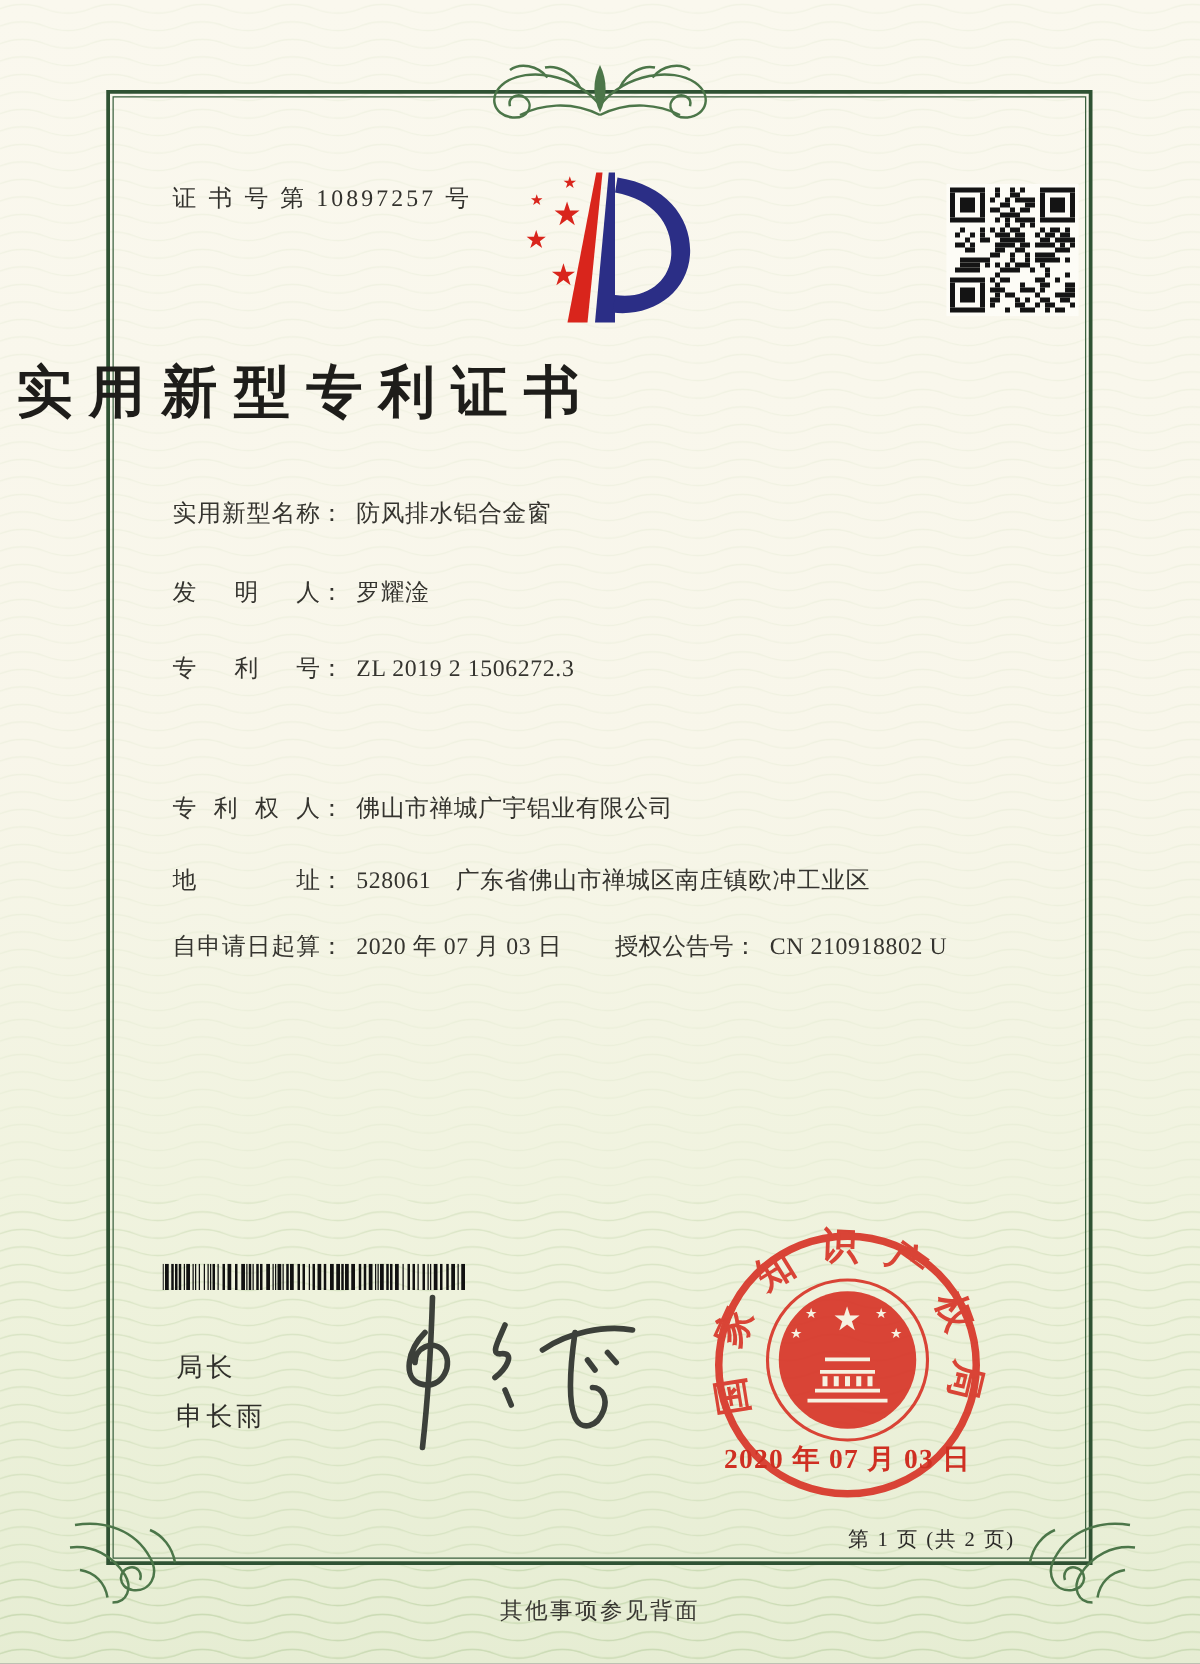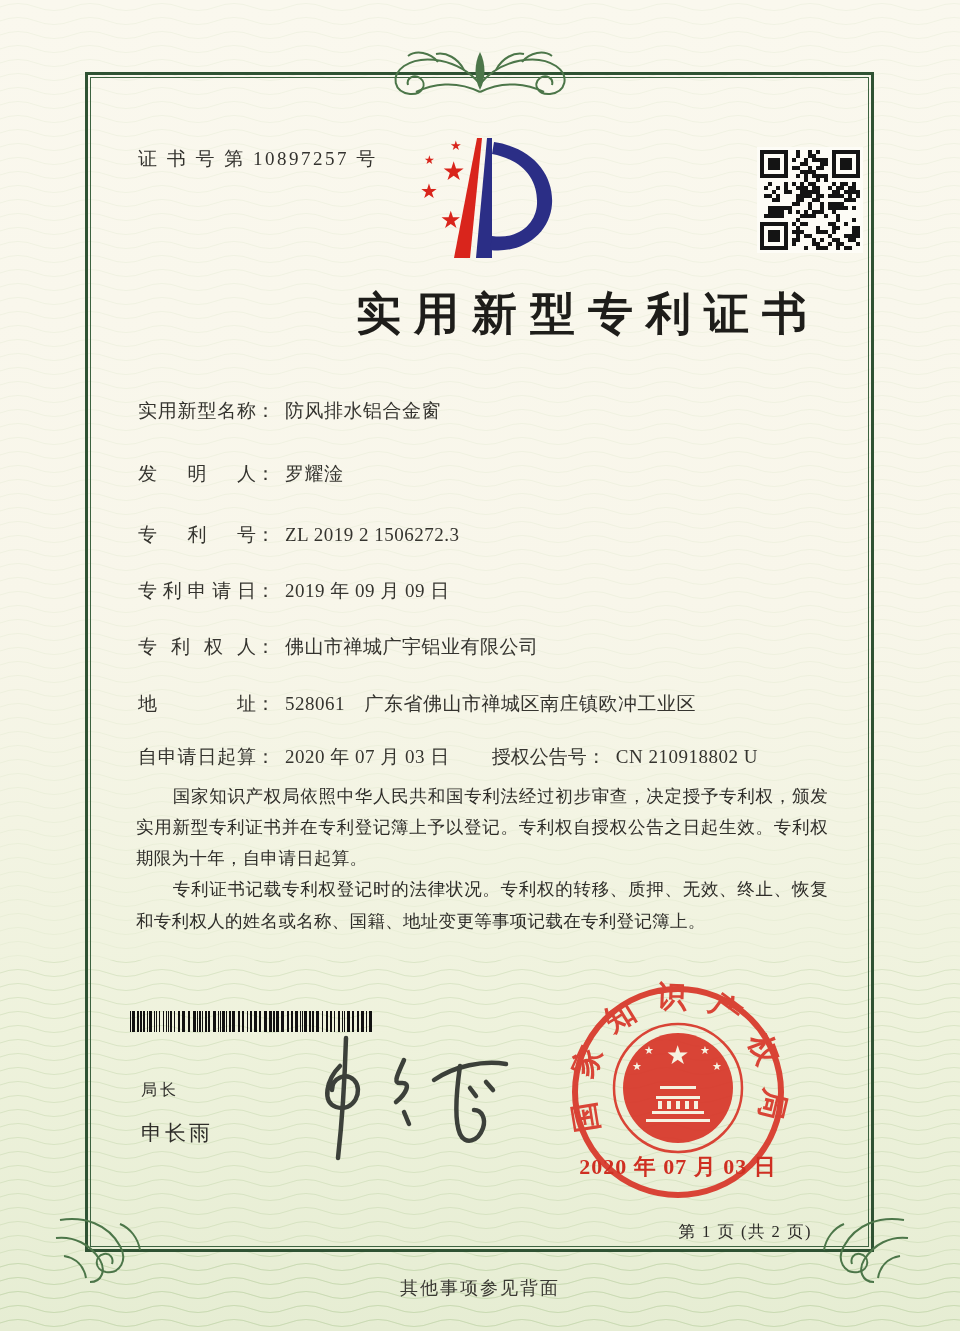--- a/index.html
+++ b/index.html
@@ -16,37 +16,37 @@
   #frame{
     left:85px; top:72px; width:783px; height:1174px;
     border:3px solid #2f5233; z-index:1;
   }
   #frame .inner{
     position:absolute; left:2px; top:2px; right:2px; bottom:2px;
     border:1px solid #3c6240;
   }
   #cert-number{ left:138px; top:146px; font-size:19px; letter-spacing:2.5px; color:#33322e; z-index:3;}
   #title{
-    left:0; width:820px; top:284px; text-align:right;
+    left:0; width:820px; top:284px; text-align:left;
     font-size:45px; font-weight:700; letter-spacing:13px; text-indent:13px;
     color:#1e1d1a; z-index:3;
   }
   .field-row{ left:138px; width:700px; font-size:19px; color:#35342f; z-index:3; white-space:nowrap;}
   .flabel{ display:inline-block; width:118px; text-align:justify; text-align-last:justify; vertical-align:top;}
   .fcolon{ display:inline-block; margin:0 2px 0 0;}
   .fvalue{ display:inline-block; margin-left:8px; letter-spacing:0.5px;}
   .pair2{ margin-left:42px;}
   #body-text{
     left:136px; top:781px; width:692px; z-index:3;
     font-size:17.5px; line-height:1.78; letter-spacing:0.3px;
     text-align:justify; color:#2e2d29;
   }
   #body-text p{ margin:0; text-indent:2.1em;}
   #barcode{ left:130px; top:1011px; z-index:3;}
-  #signer-title{ left:141px; top:1080px; font-size:16px; letter-spacing:3px; font-family:"Liberation Sans","DejaVu Sans",sans-serif; color:#2f2e2a; z-index:3;}
+  #signer-title{ left:141px; top:1080px; font-size:21px; letter-spacing:3px; font-family:"Liberation Sans","DejaVu Sans",sans-serif; color:#2f2e2a; z-index:3;}
   #signer-name{ left:141px; top:1119px; font-size:21px; letter-spacing:3px; font-family:"Liberation Sans","DejaVu Sans",sans-serif; color:#2f2e2a; z-index:3;}
   #signature{ left:262px; top:1032px; z-index:4;}
   #seal{ left:566px; top:980px; z-index:4; opacity:0.93;}
   #seal-date{
     left:566px; top:1152px; width:224px; text-align:center;
     font-size:22px; font-weight:700; color:#cf2f22; letter-spacing:1px; z-index:5;
   }
   #page-indicator{ left:0; width:812px; top:1221px; text-align:right; font-size:16.5px; letter-spacing:1.5px; z-index:3;}
   #back-note{ left:0; width:960px; top:1276px; text-align:center; font-size:18px; letter-spacing:2px; color:#3a3933; z-index:3;}
   #top-crest{ left:318px; top:40px; z-index:2;}
@@ -347,37 +347,30 @@
 
   <div class="abs field-row" style="top:398px">
     <span class="flabel">实用新型名称</span><span class="fcolon">：</span><span class="fvalue">防风排水铝合金窗</span>
   </div>
   <div class="abs field-row" style="top:461px">
     <span class="flabel">发明人</span><span class="fcolon">：</span><span class="fvalue">罗耀淦</span>
   </div>
   <div class="abs field-row" style="top:522px">
     <span class="flabel">专利号</span><span class="fcolon">：</span><span class="fvalue">ZL 2019 2 1506272.3</span>
   </div>
-  <div class="abs field-row" style="top:578px">
-    <span class="flabel">专利申请日</span><span class="fcolon">：</span><span class="fvalue">2019 年 09 月 09 日</span>
-  </div>
   <div class="abs field-row" style="top:634px">
     <span class="flabel">专利权人</span><span class="fcolon">：</span><span class="fvalue">佛山市禅城广宇铝业有限公司</span>
   </div>
   <div class="abs field-row" style="top:691px">
     <span class="flabel">地址</span><span class="fcolon">：</span><span class="fvalue">528061　广东省佛山市禅城区南庄镇欧冲工业区</span>
   </div>
   <div class="abs field-row" style="top:744px">
     <span class="flabel">自申请日起算</span><span class="fcolon">：</span><span class="fvalue">2020 年 07 月 03 日</span><span class="pair2"><span>授权公告号</span><span class="fcolon">：</span><span class="fvalue">CN 210918802 U</span></span>
   </div>
 
-  <div id="body-text" class="abs">
-    <p>国家知识产权局依照中华人民共和国专利法经过初步审查，决定授予专利权，颁发实用新型专利证书并在专利登记簿上予以登记。专利权自授权公告之日起生效。专利权期限为十年，自申请日起算。</p>
-    <p>专利证书记载专利权登记时的法律状况。专利权的转移、质押、无效、终止、恢复和专利权人的姓名或名称、国籍、地址变更等事项记载在专利登记簿上。</p>
-  </div>
 
   <svg id="barcode" class="abs" width="246" height="21" viewBox="0 0 246 21">
     <g id="barcode-bars" fill="#111">
         <rect x="0" y="0" width="1" height="21"></rect>
         <rect x="2" y="0" width="3" height="21"></rect>
         <rect x="7" y="0" width="2" height="21"></rect>
         <rect x="10" y="0" width="2" height="21"></rect>
         <rect x="13" y="0" width="2" height="21"></rect>
         <rect x="17" y="0" width="1" height="21"></rect>
         <rect x="19" y="0" width="3" height="21"></rect>

